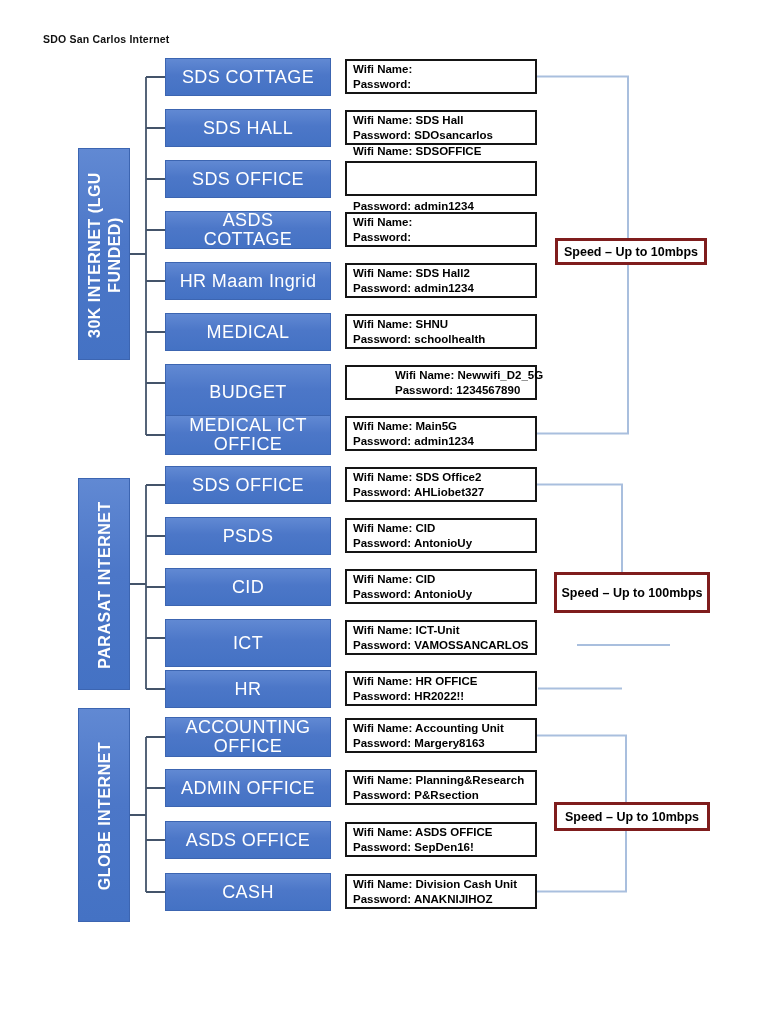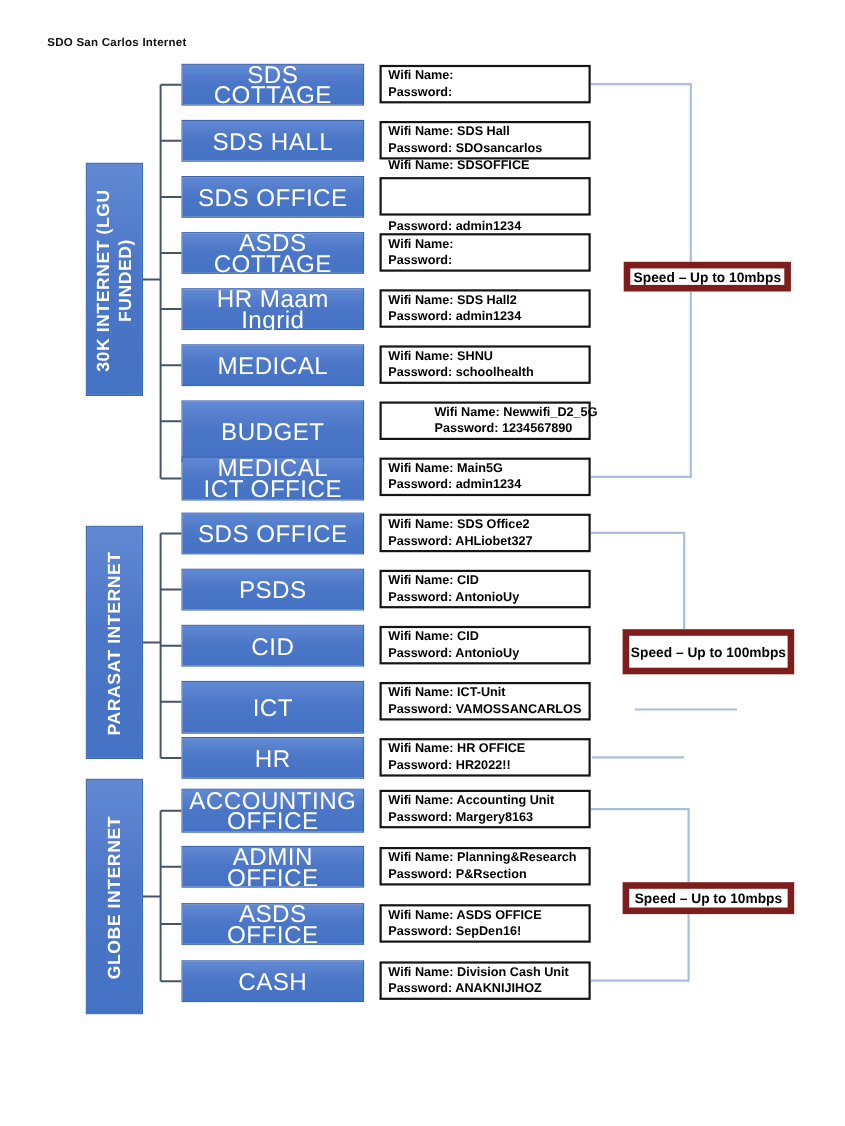--- a/index.html
+++ b/index.html
@@ -4,35 +4,35 @@
 <style>
   html,body{margin:0;padding:0;background:#fff;}
   .canvas{position:relative;width:768px;height:1024px;background:#fff;
           font-family:"Liberation Sans",sans-serif;overflow:hidden;}
   .page-title{position:absolute;left:43px;top:33px;font-size:10.5px;font-weight:bold;
           color:#111;letter-spacing:.2px;}
   svg.connectors{position:absolute;left:0;top:0;z-index:0;}
   .org-box{position:absolute;left:165px;width:166px;box-sizing:border-box;z-index:1;
           background:linear-gradient(180deg,#6189d3 0%,#4c77c8 45%,#4472c4 100%);
           border:1px solid #3c65b1;color:#fff;display:flex;align-items:center;
-          justify-content:center;text-align:center;font-size:22px;line-height:19px;
+          justify-content:center;text-align:center;font-size:18px;line-height:19px;
           padding:0 12px;letter-spacing:.4px;}
   .group-label{position:absolute;left:78px;width:52px;z-index:1;
           background:linear-gradient(180deg,#6189d3 0%,#4c77c8 45%,#4472c4 100%);
           border:1px solid #3c65b1;box-sizing:border-box;}
   .group-label .rot{position:absolute;display:flex;align-items:center;justify-content:center;
           text-align:center;color:#fff;font-weight:bold;font-size:16px;line-height:20px;
           letter-spacing:.5px;transform:rotate(-90deg);}
   .wifi-box{position:absolute;left:345px;width:192px;height:35px;z-index:1;
           border:2px solid #151515;background:#fff;box-sizing:border-box;
           padding:1px 6px;display:flex;flex-direction:column;justify-content:center;}
   .wifi-line{font-size:11.5px;font-weight:bold;line-height:14.5px;color:#000;white-space:nowrap;}
-  .speed-box{position:absolute;z-index:2;border:6px solid #7f1d1d;background:#fff;
+  .speed-box{position:absolute;z-index:2;border:3px solid #7f1d1d;background:#fff;
           box-sizing:border-box;display:flex;align-items:center;justify-content:center;
-          font-weight:bold;font-size:12.5px;color:#000;white-space:nowrap;margin-left:12px;}
+          font-weight:bold;font-size:12.5px;color:#000;white-space:nowrap;}
 </style>
 </head>
 <body>
 
 <div class="canvas">
   <div class="page-title">SDO San Carlos Internet</div>
 <svg width="768" height="1024" class="connectors">
       <path d="M537 76.5 H628 V433.5 H537" stroke="#a9bfde" stroke-width="2" fill="none"></path>
       <path d="M537 484.5 H622 V572" stroke="#a9bfde" stroke-width="2" fill="none"></path>
       <path d="M577 645 H670" stroke="#a9bfde" stroke-width="2" fill="none"></path>

